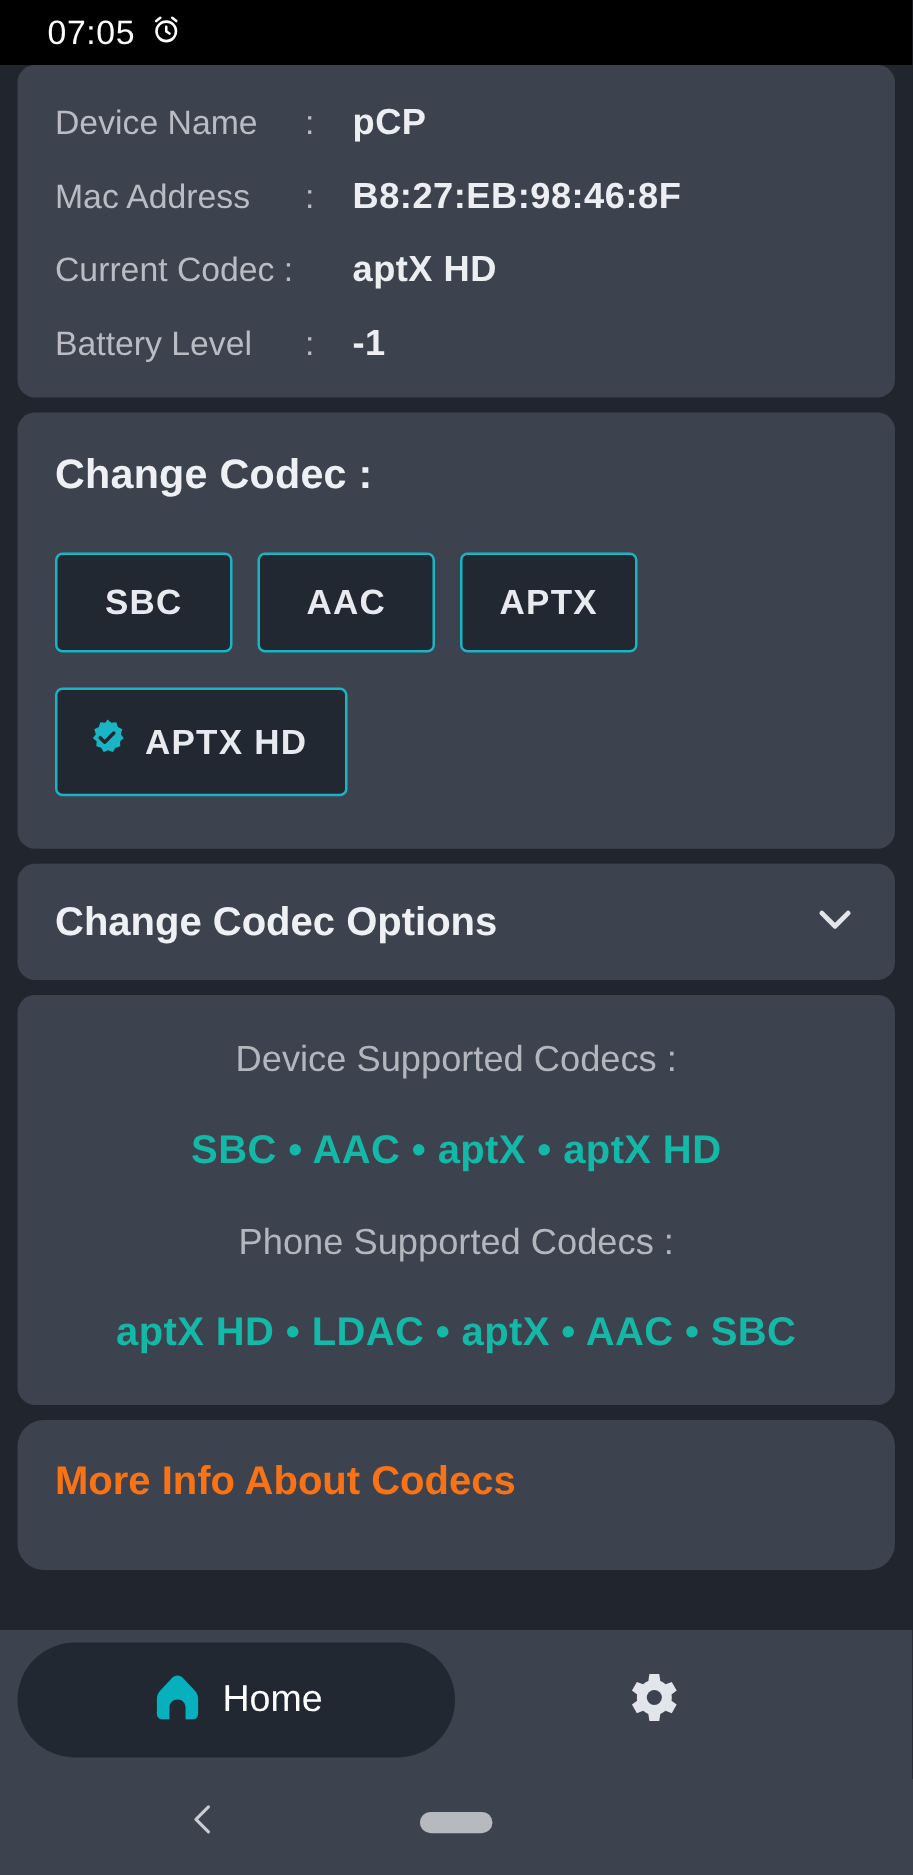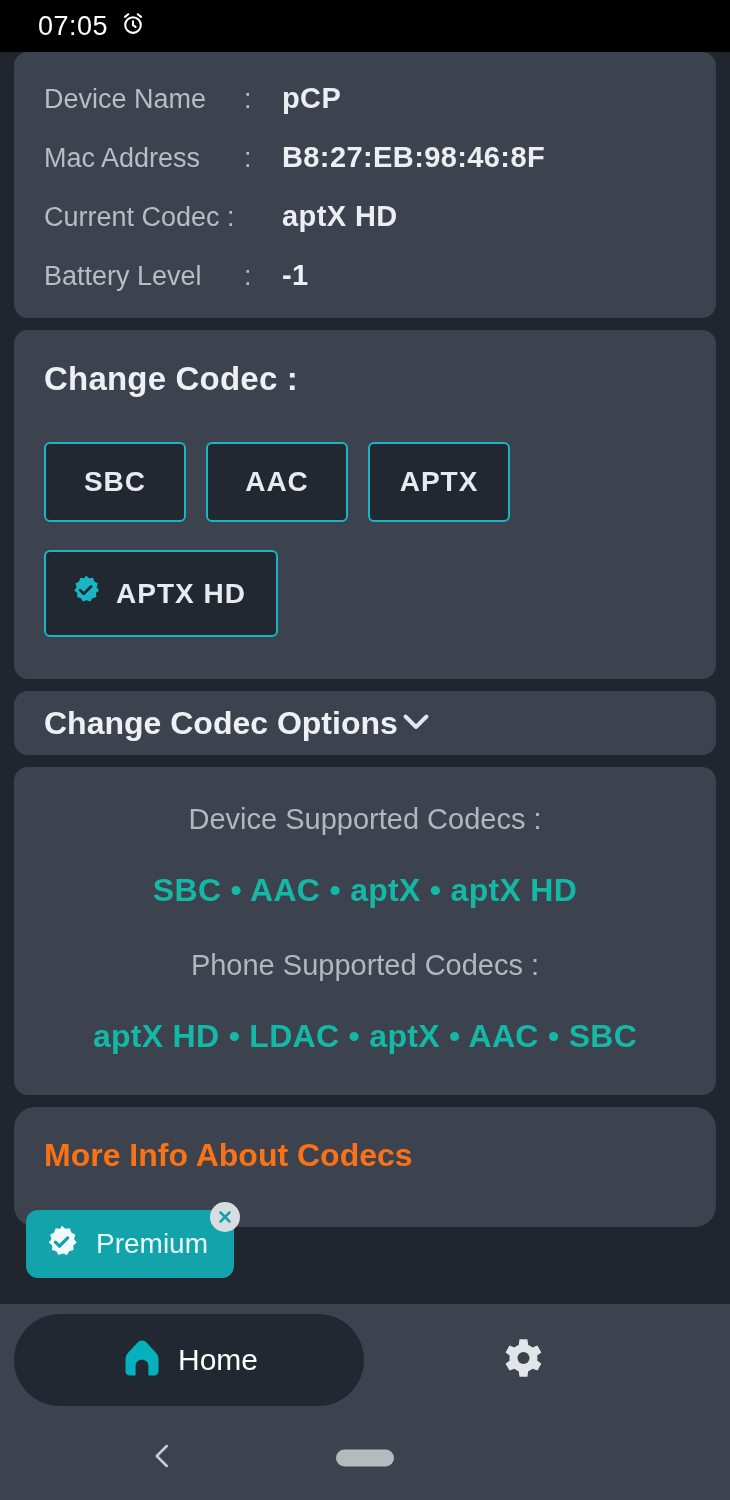--- a/index.html
+++ b/index.html
@@ -60,22 +60,22 @@
     padding:22px 26px;
     display:flex; align-items:center; gap:14px;
     cursor:pointer;
     min-width:142px;
     justify-content:center;
   }
   .codec-btn.wide { min-width:0; padding:22px 30px 22px 24px; justify-content:flex-start; }
 
   
   .options-card {
-    padding:12px 30px;
-    display:flex; align-items:center; 
+    padding:26px 30px;
+    display:flex; align-items:center; justify-content:space-between;
   }
   .options-label { color:#eef0f3; font-size:32px; font-weight:700; }
 
   
   .supported-card { padding:36px 20px 40px 20px; text-align:center; }
   .sup-label { color:#b3b7bd; font-size:29px; font-weight:400; }
   .sup-value { color:#14b8a6; font-size:32px; font-weight:700; margin-top:36px; letter-spacing:.3px; }
   .sup-gap { height:40px; }
 
   
@@ -217,34 +217,20 @@
       <div class="sup-label">Phone Supported Codecs :</div>
       <div class="sup-value">aptX HD • LDAC • aptX • AAC • SBC</div>
     </div>
 
     <div class="card more-card">
       <span>More Info About Codecs</span>
     </div>
 
   </div>
 
-  <div class="premium">
-    <span>
-      <svg width="36" height="36" viewBox="0 0 24 24" fill="#f2fbfb">
-        <path d="M12 1.2l2.3 1.9 3-.3.9 2.9 2.7 1.4-.9 2.9 1.8 2.4-2.3 1.9.2 3-2.9.8-1.5 2.6-2.8-1-2.8 1-1.5-2.6-2.9-.8.2-3-2.3-1.9 1.8-2.4-.9-2.9 2.7-1.4.9-2.9 3 .3L12 1.2z"></path>
-        <path d="M7.6 12.1l2.7 2.7 5.5-5.5" fill="none" stroke="#13a3ab" stroke-width="2.2" stroke-linecap="round" stroke-linejoin="round"></path>
-      </svg>
-    </span>
-    <span class="premium-label">Premium</span>
-    <span class="premium-close">
-      <svg width="18" height="18" viewBox="0 0 24 24" fill="none" stroke="#13a3ab" stroke-width="3.4" stroke-linecap="round">
-        <path d="M6 6l12 12M18 6L6 18"></path>
-      </svg>
-    </span>
-  </div>
 
   <div class="bottomnav">
     <div class="nav-pill">
       <span>
         <svg width="44" height="44" viewBox="0 0 24 24" fill="#06b0bd">
           <path d="M12 2.4c-.9 0-1.7.4-2.3 1L4.4 9.1c-.9 1-1.4 2.2-1.4 3.5v6.6c0 1.3 1 2.3 2.3 2.3h3.2v-5.2c0-1.9 1.5-3.4 3.5-3.4s3.5 1.5 3.5 3.4v5.2h3.2c1.3 0 2.3-1 2.3-2.3v-6.6c0-1.3-.5-2.5-1.4-3.5l-5.3-5.7c-.6-.6-1.4-1-2.3-1z"></path>
         </svg>
       </span>
       <span class="nav-label">Home</span>
     </div>

